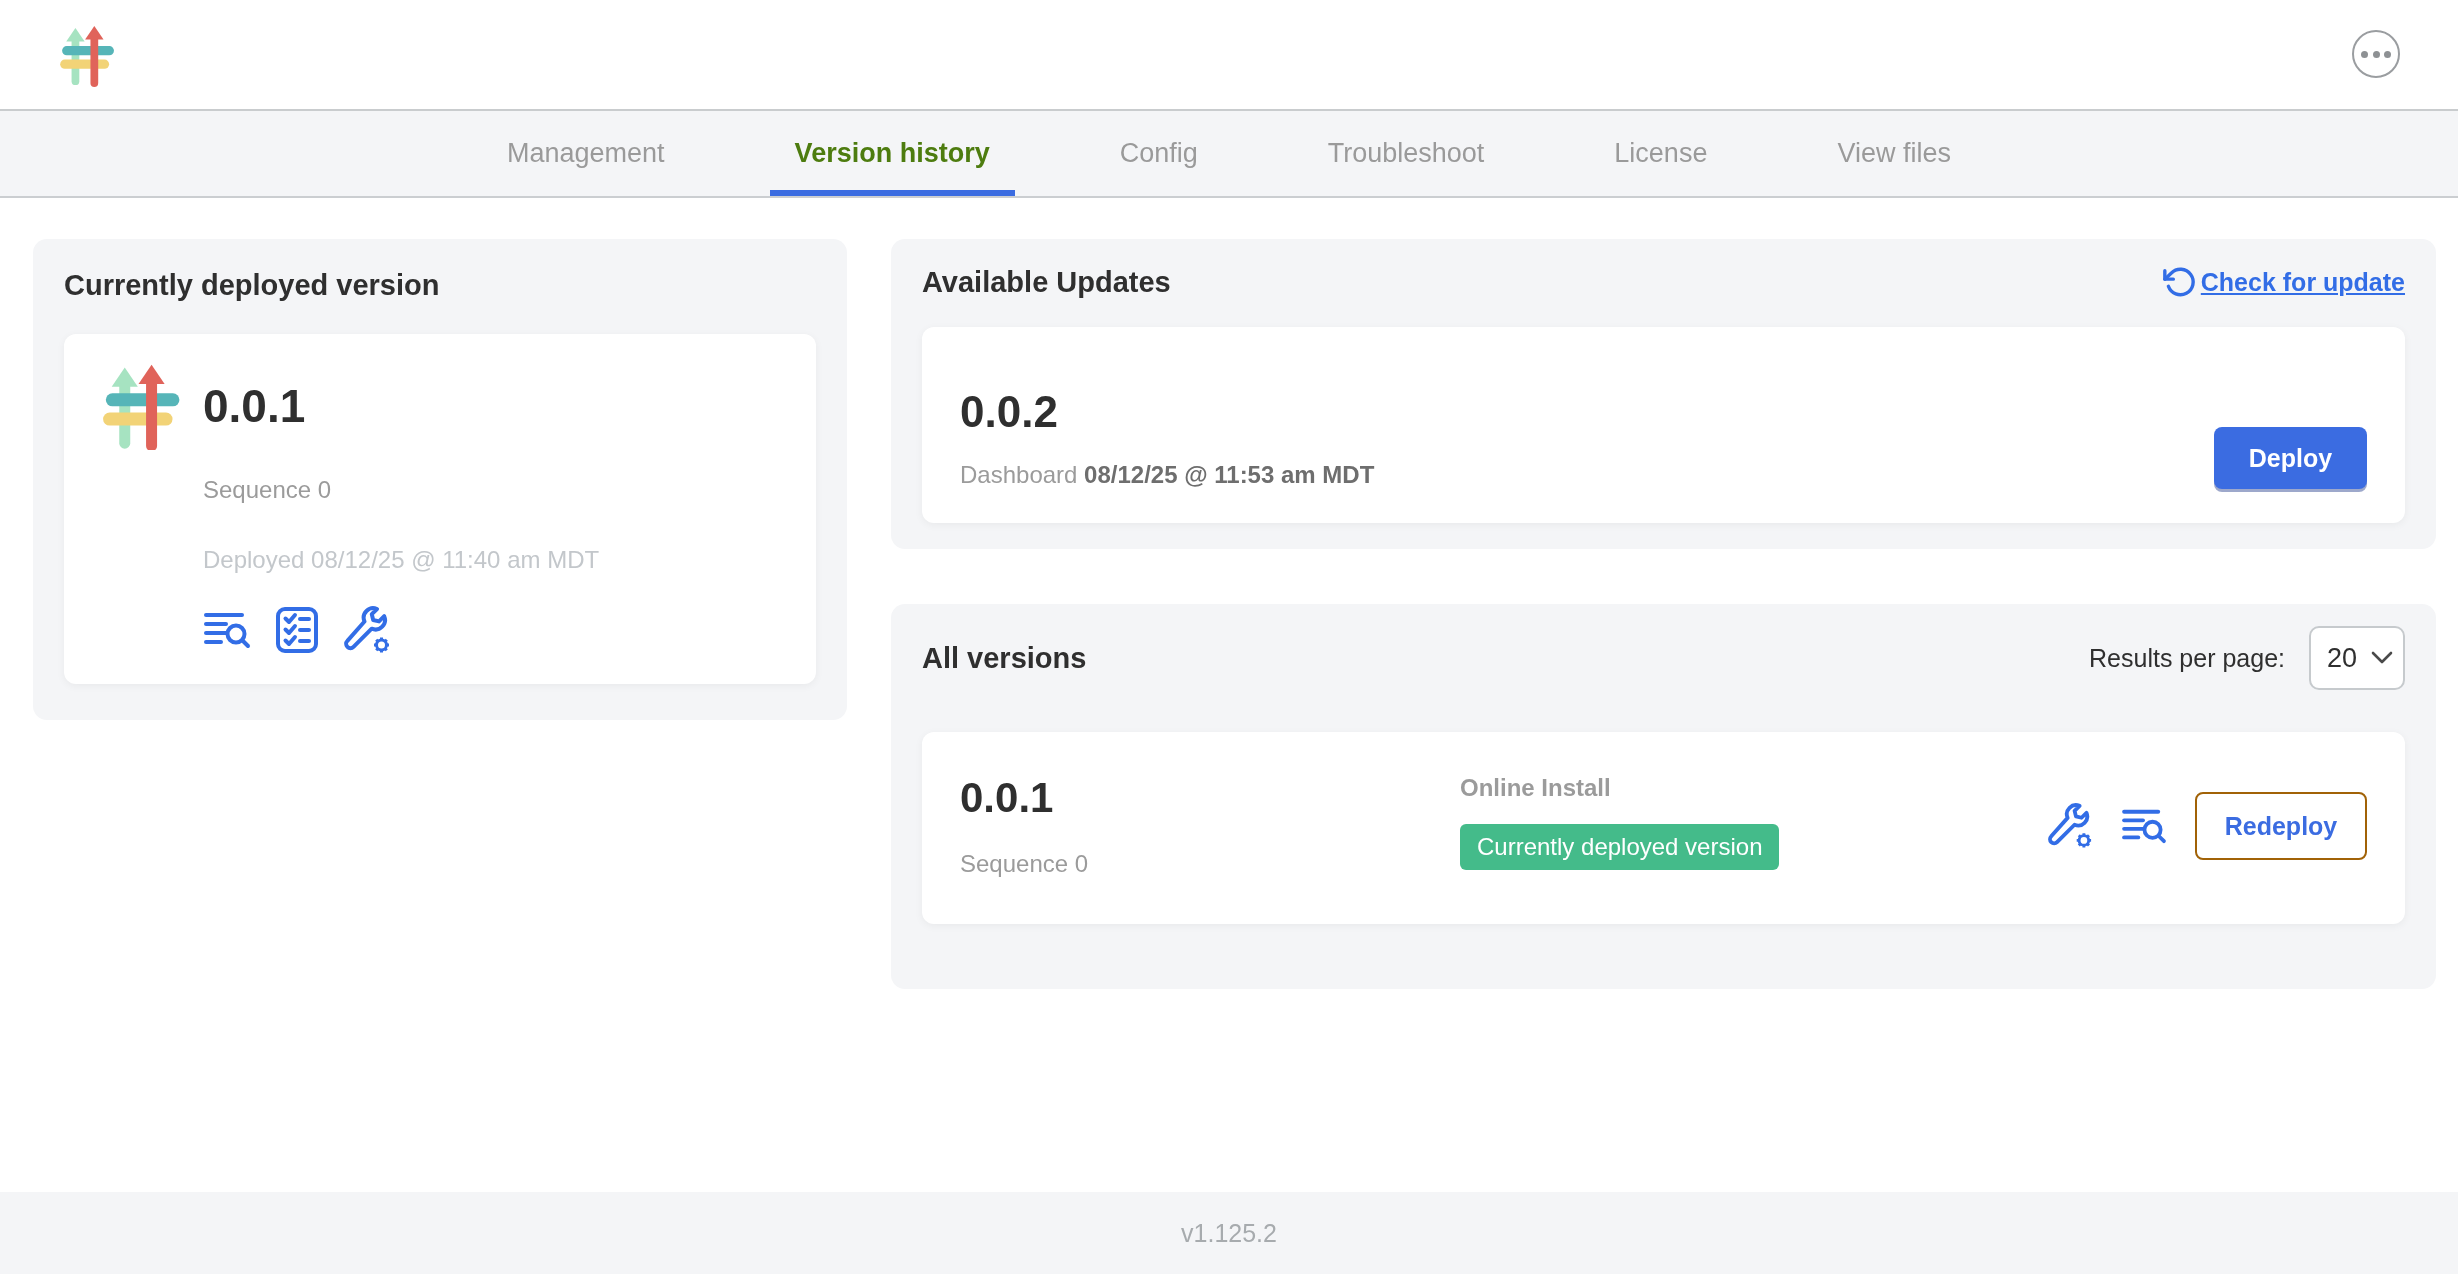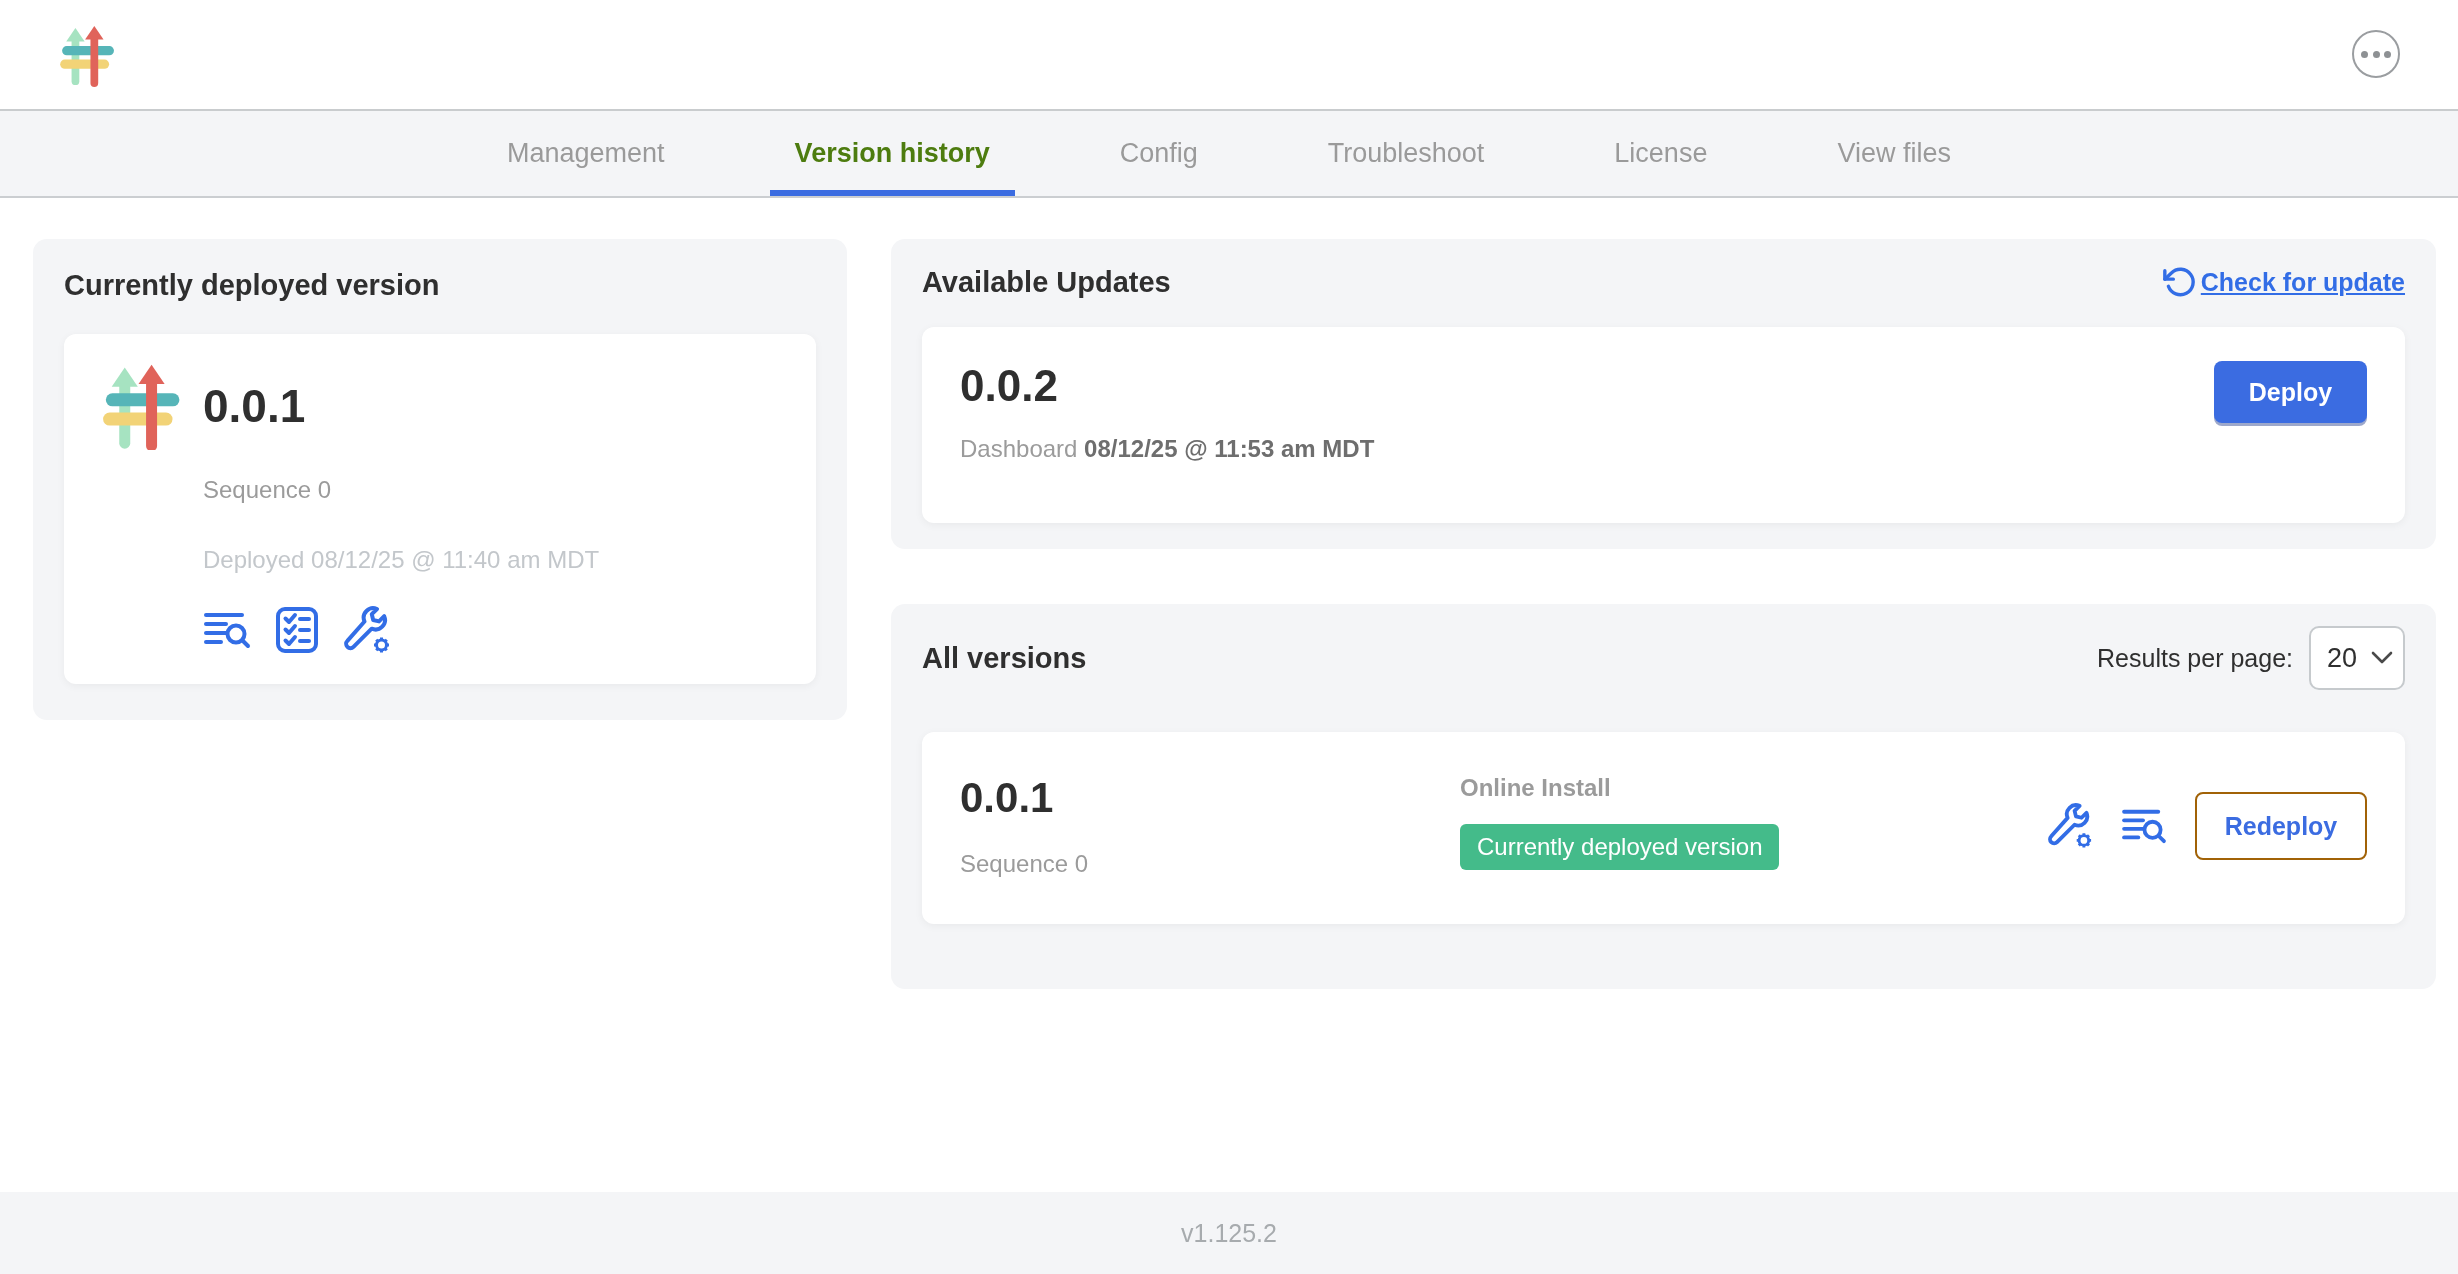--- a/index.html
+++ b/index.html
@@ -49,30 +49,30 @@
 
   
   .right-col { flex:1; }
   .updates-panel { min-height:305px; padding:26px 31px; }
   .panel-head { display:flex; align-items:center; justify-content:space-between; }
   .check-link { display:flex; align-items:center; gap:5px; color:#326de6;
     font-size:25px; font-weight:bold; cursor:pointer; }
   .check-link span { text-decoration:underline; }
   .update-card { margin-top:28px; background:#fff; border-radius:12px;
     padding:34px 38px; box-shadow:0 2px 8px rgba(0,0,0,0.05);
-    display:flex; align-items:flex-start; justify-content:space-between; min-height:196px; }
+    display:flex; align-items:flex-end; justify-content:space-between; min-height:196px; }
   .ver-mid { font-size:44px; font-weight:bold; color:#2f2f2f; }
   .released { font-size:24px; color:#9b9b9b; margin-top:24px; }
   .released b { color:#6e6e6e; }
   .btn-primary { background:#3b6ce1; color:#fff; font-size:25px; font-weight:bold;
     border:none; border-radius:8px; width:153px; height:62px; cursor:pointer;
     box-shadow:0 3px 0 rgba(37,63,140,0.45); font-family:inherit; }
 
   .versions-panel { margin-top:55px; min-height:385px; padding:22px 31px 64px; }
-  .rpp { display:flex; align-items:center; gap:16px; }
+  .rpp { display:flex; align-items:center; gap:24px; }
   .rpp-label { font-size:25px; color:#2f2f2f; }
   .rpp-select-wrap { position:relative; }
   .rpp-select-wrap select { appearance:none; -webkit-appearance:none;
     width:96px; height:64px; border:2px solid #c6cacd; border-radius:10px;
     background:#fff; font-size:27px; color:#2f2f2f; padding:0 34px 0 16px;
     font-family:inherit; cursor:pointer; }
   .rpp-select-wrap svg { position:absolute; right:12px; top:25px; pointer-events:none; }
 
   .version-row { margin-top:42px; background:#fff; border-radius:12px;
     padding:42px 38px; box-shadow:0 2px 8px rgba(0,0,0,0.05);

